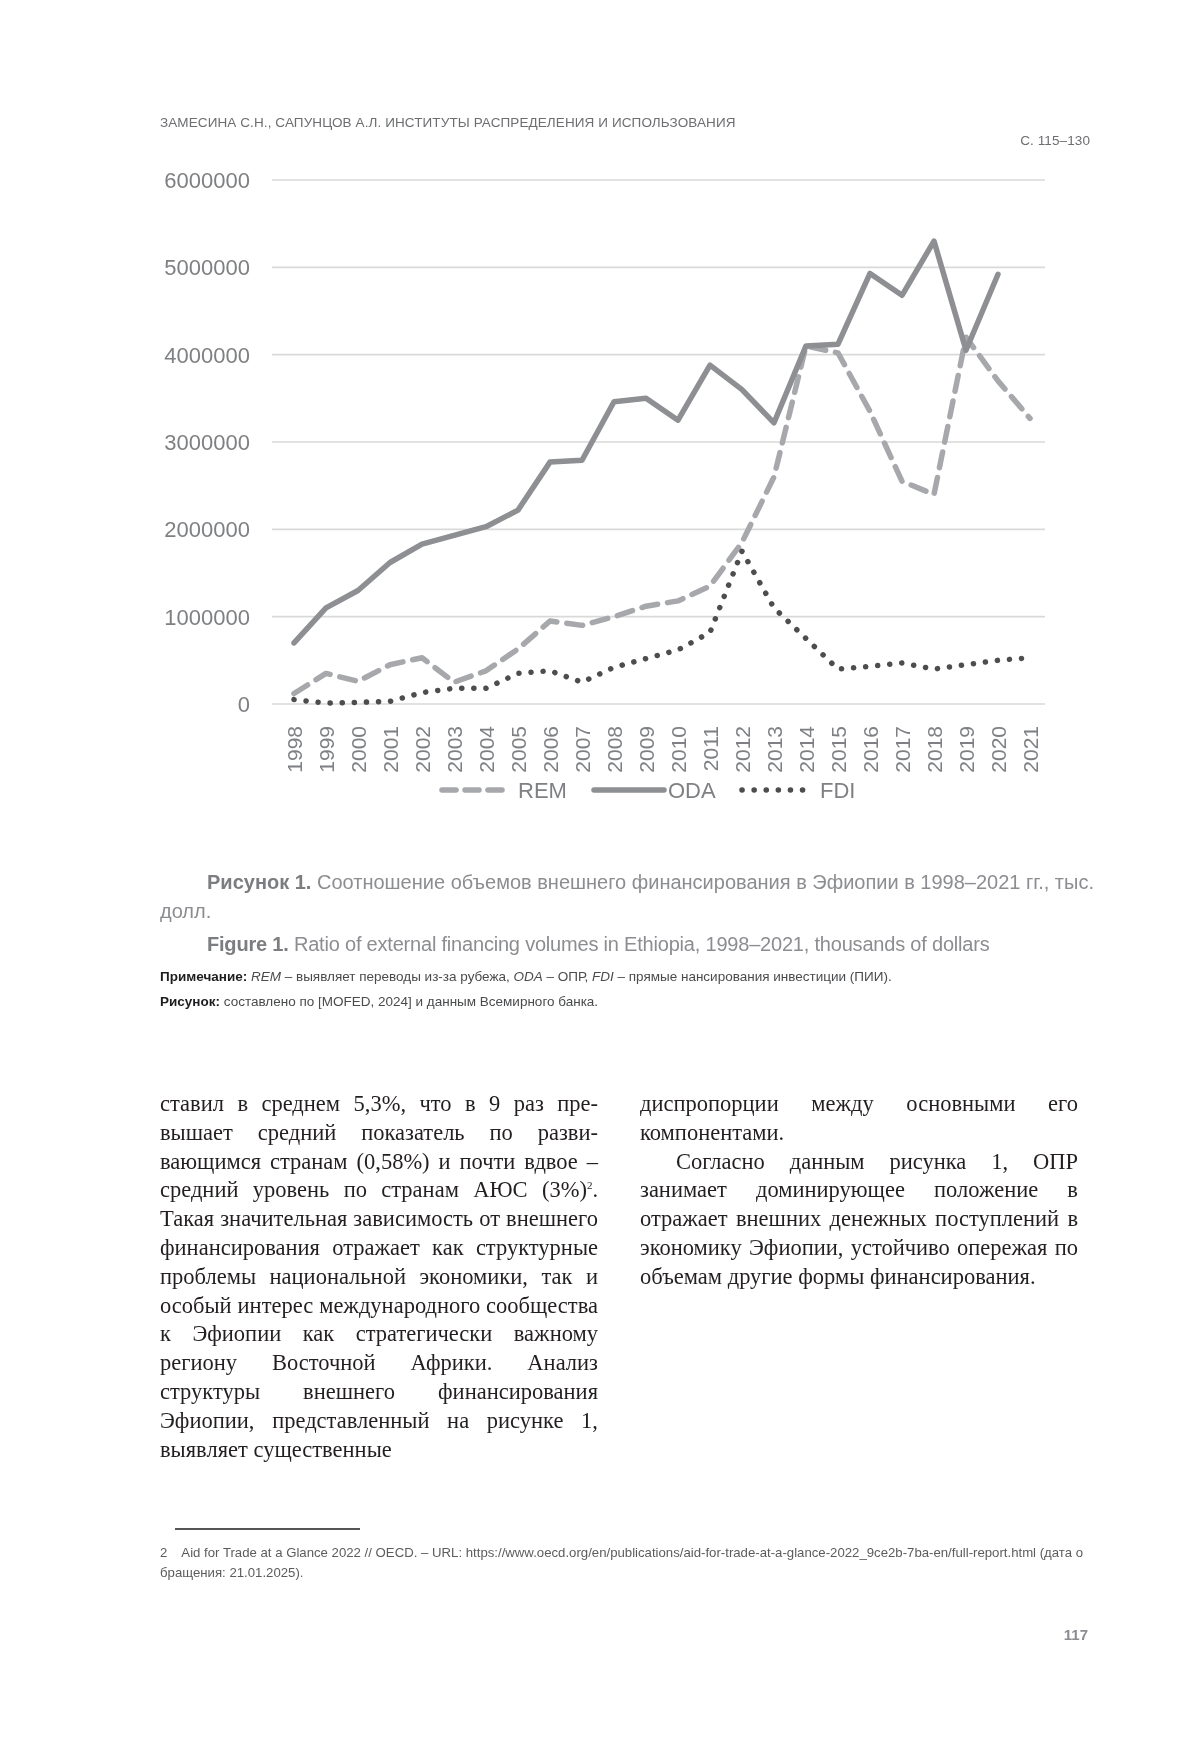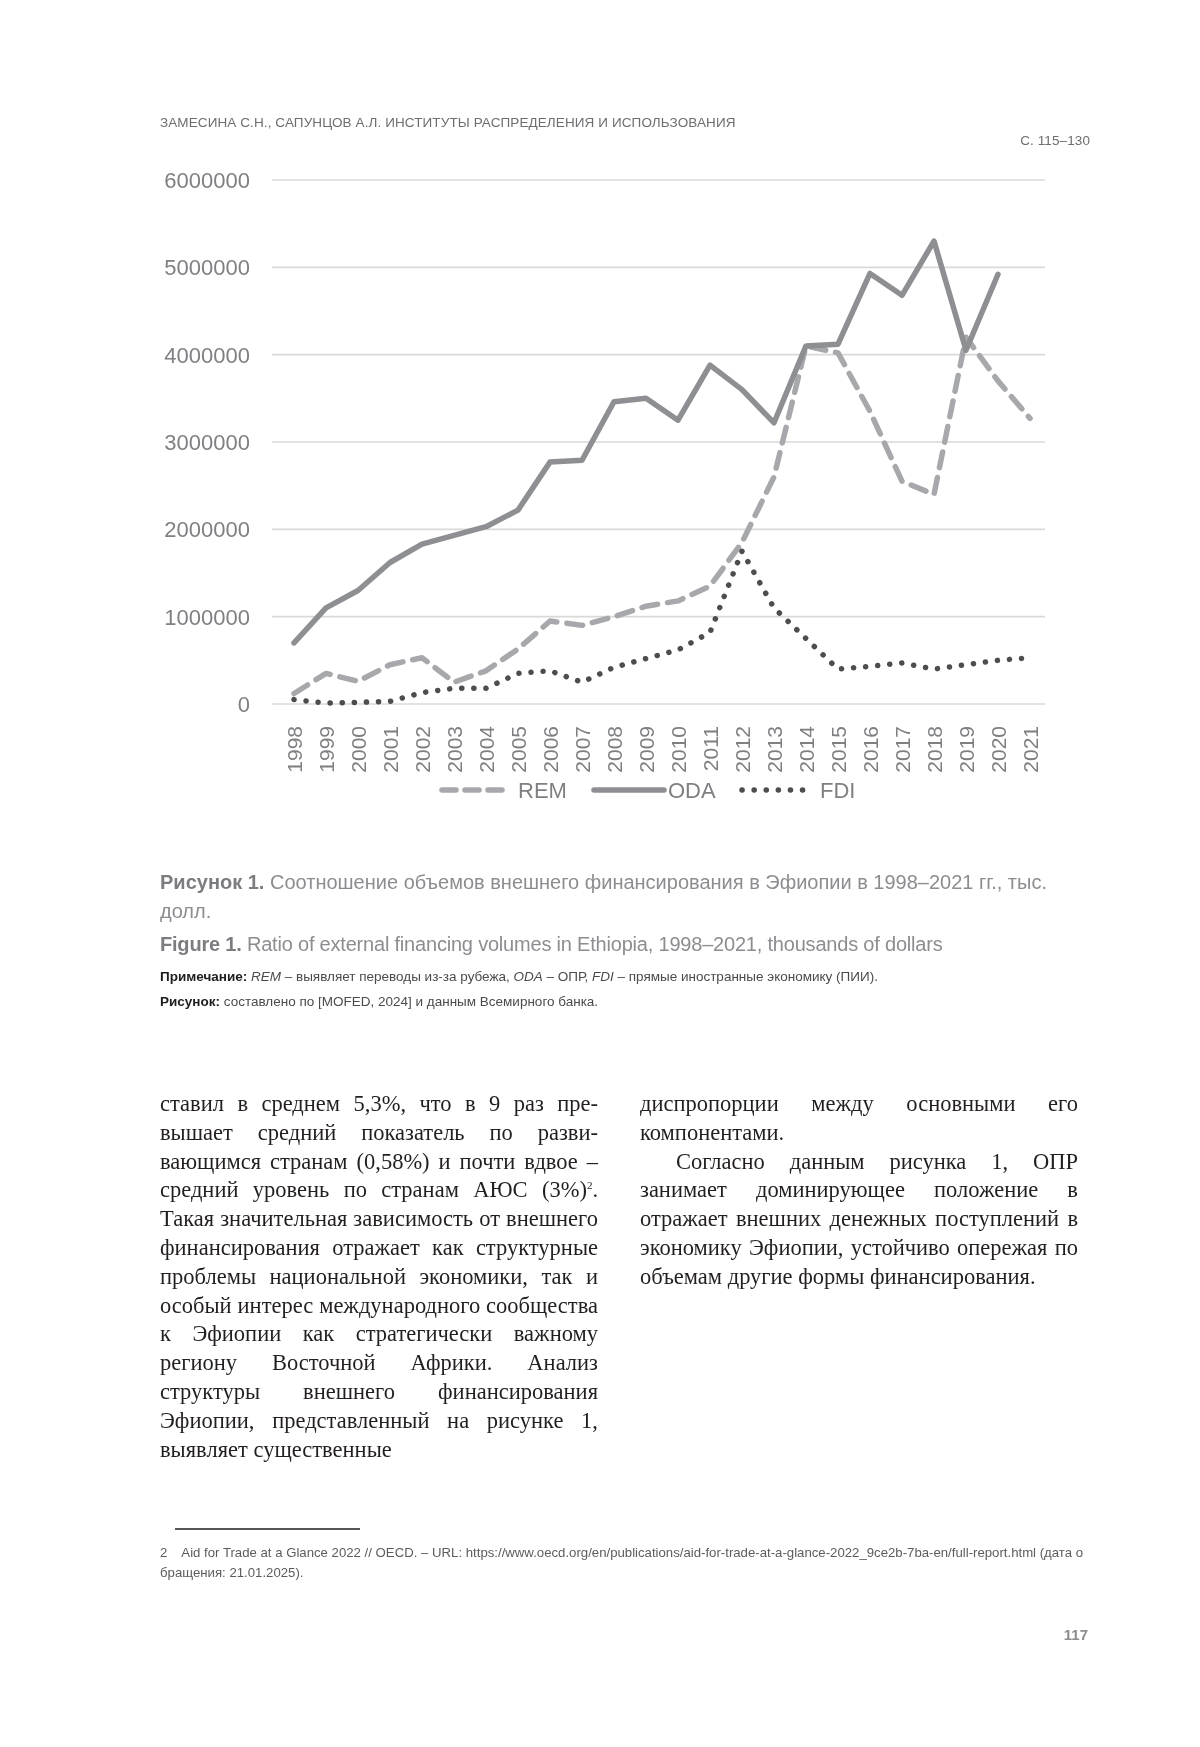--- a/index.html
+++ b/index.html
@@ -8,21 +8,21 @@
     position: absolute; left: 160px; top: 66px; width: 930px;
     font-family: "Liberation Sans", sans-serif; font-size: 13.5px; color: #6d6e71;
     letter-spacing: 0.1px; line-height: 18px; text-transform: uppercase; margin-top: 48px;
   }
   .running-head .pages { position: absolute; right: 0; top: 18px; text-transform: none; text-align: right; }
   #chart { position: absolute; left: 0; top: 150px; width: 1200px; height: 700px; }
   #chart text { font-family: "Liberation Sans", sans-serif; fill: #7f8083; }
   .caption { position: absolute; left: 160px; top: 868px; width: 940px; font-family: "Liberation Sans", sans-serif; }
   .cap-ru { font-size: 20px; line-height: 29px; color: #8c8d90; }
   .cap-en { font-size: 20px; line-height: 29px; color: #8c8d90; margin-top: 4px; letter-spacing: -0.2px; }
-  .cap-ru b, .cap-en b { color: #7c7d80; }
+  .cap-ru b, .cap-en b { color: #7c7d80; margin-left: 47px; }
   .note { font-size: 13.5px; line-height: 20px; color: #4a4b4d; margin-top: 8px; }
   .note + .note { margin-top: 5px; }
   .note b { color: #1d1d1f; }
   .body-col {
     position: absolute; top: 1090px; width: 438px;
     font-family: "Liberation Serif", serif; font-size: 22.5px; line-height: 28.8px; color: #231f20;
     text-align: justify; hyphens: manual;
   }
   .body-col p { margin: 0; }
   .body-col p.indent { text-indent: 36px; }
@@ -105,21 +105,21 @@
       <line x1="594" x2="664" y1="640" y2="640" stroke="#8e8f92" stroke-width="5.5" stroke-dasharray="none" stroke-linecap="round"></line>
       <text x="668" y="648" font-size="22">ODA</text>
       <line x1="742" x2="806" y1="640" y2="640" stroke="#4d4d4f" stroke-width="5.5" stroke-dasharray="0.1 12" stroke-linecap="round"></line>
       <text x="820" y="648" font-size="22">FDI</text>
     </g>
 </svg>
 
 <div class="caption">
   <div class="cap-ru"><b>Рисунок 1.</b><span> Соотношение объемов внешнего финансирования в Эфиопии в 1998–2021 гг., тыс. долл.</span></div>
   <div class="cap-en"><b>Figure 1.</b><span> Ratio of external financing volumes in Ethiopia, 1998–2021, thousands of dollars</span></div>
-  <div class="note"><b>Примечание:</b><span id="note-parts"><i> REM</i><span> – выявляет переводы из-за рубежа, </span><i>ODA</i><span> – ОПР, </span><i>FDI</i><span> – прямые иностранные экономику (ПИИ).</span></span></div>
+  <div class="note"><b>Примечание:</b><span id="note-parts"><i> REM</i><span> – выявляет переводы из-за рубежа, </span><i>ODA</i><span> – ОПР, </span><i>FDI</i><span> – прямые нансирования инвестиции (ПИИ).</span></span></div>
   <div class="note"><b>Рисунок:</b><span> составлено по [MOFED, 2024] и данным Всемирного банка.</span></div>
 </div>
 
 <div class="body-col" id="col-left">
   <p><span>ставил в среднем 5,3%, что в 9 раз пре­вышает средний показатель по разви­вающимся странам (0,58%) и почти вдвое – средний уровень по странам АЮС (3%)</span><sup>2</sup><span>. Такая значительная зави­симость от внешнего финансирования отражает как структурные проблемы национальной экономики, так и осо­бый интерес международного сооб­щества к Эфиопии как стратегически важному региону Восточной Африки. Анализ структуры внешнего финан­сирования Эфиопии, представленный на рисунке 1, выявляет существенные</span></p>
 </div>
 
 <div class="body-col" id="col-right">
   <p>диспропорции между основными его компонентами.</p>
   <p class="indent">Согласно данным рисунка 1, ОПР занимает доминирующее положение в отражает внешних денежных посту­плений в экономику Эфиопии, устой­чиво опережая по объемам другие фор­мы финансирования.</p>

